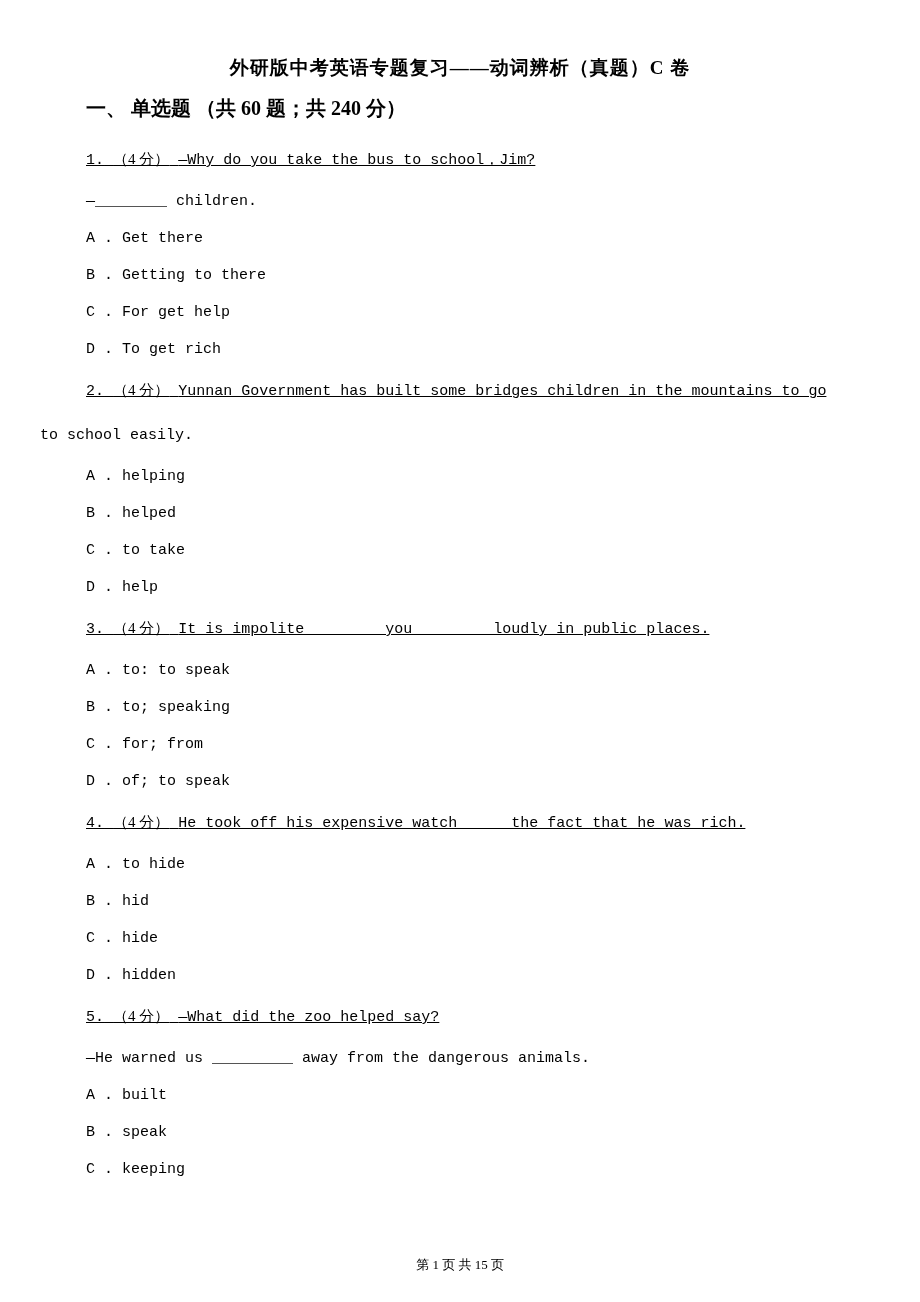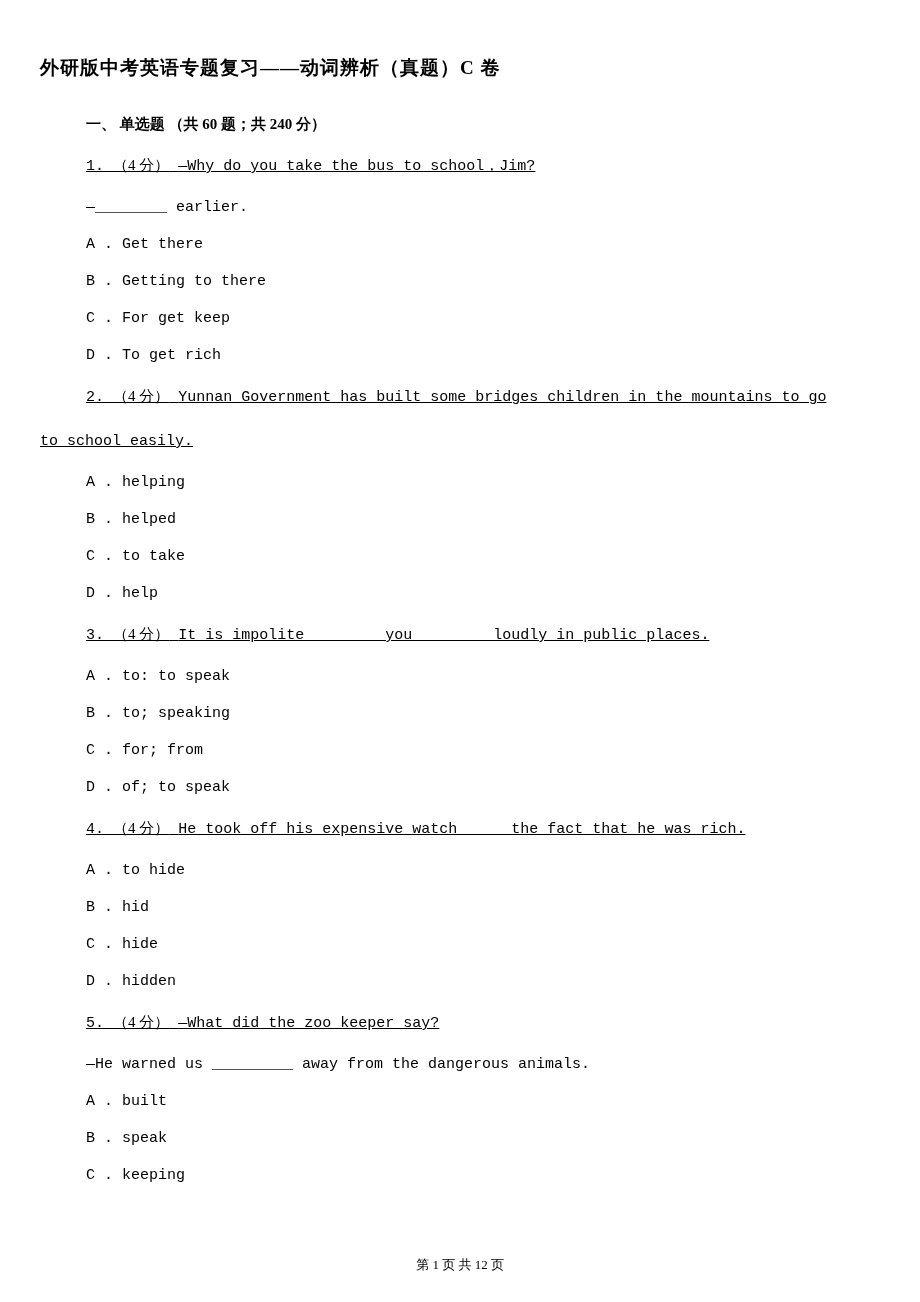--- a/index.html
+++ b/index.html
@@ -11,45 +11,44 @@
       font-family: "SimSun", "宋体", serif;
       background: #ffffff;
       width: 920px;
       min-height: 1302px;
       padding: 55px 40px 30px 40px;
       color: #000000;
       font-size: 15px;
       position: relative;
     }
     .title {
-      text-align: left;
+      text-align: center;
       font-weight: bold;
       font-size: 19px;
-      margin-bottom: 34px;
+      margin-bottom: 14px;
       letter-spacing: 1px;
     }
     .section-header {
       font-weight: bold;
-      font-size: 15px;
-      margin-bottom: 19px;
+      font-size: 20px;
+      margin-bottom: 25px;
       padding-left: 46px;
     }
     .question {
       padding-left: 46px;
       margin-bottom: 20px;
       line-height: 1.6;
       font-family: "Courier New", monospace;
       text-decoration: underline;
     }
     .question-wrap {
       padding-left: 0;
       margin-bottom: 20px;
       line-height: 1.6;
       font-family: "Courier New", monospace;
-      text-decoration: underline;
     }
     .followup {
       padding-left: 46px;
       margin-bottom: 20px;
       font-family: "Courier New", monospace;
     }
     .option {
       padding-left: 46px;
       margin-bottom: 20px;
       font-family: "Courier New", monospace;
@@ -71,24 +70,24 @@
 <body>
 
 <div class="title">外研版中考英语专题复习——动词辨析（真题）C 卷</div>
 <div class="section-header">一、 单选题 （共 60 题；共 240 分）</div>
 
 <div class="question">
   <span>1.</span>
   <span class="cn">（4 分）</span>
   <span>—Why do you take the bus to school，Jim?</span>
 </div>
-<div class="followup">—________ earlier.</div>
+<div class="followup">—________ children.</div>
 <div class="option">A . Get there</div>
 <div class="option">B . Getting to there</div>
-<div class="option">C . For get keep</div>
+<div class="option">C . For get help</div>
 <div class="option">D . To get rich</div>
 
 <div class="question">
   <span>2.</span>
   <span class="cn">（4 分）</span>
   <span>Yunnan Government has built some bridges             children in the mountains to go</span>
 </div>
 <div class="question-wrap">to school easily.</div>
 <div class="option">A . helping</div>
 <div class="option">B . helped</div>
@@ -111,20 +110,20 @@
   <span>He took off his expensive watch ____ the fact that he was rich.</span>
 </div>
 <div class="option">A . to hide</div>
 <div class="option">B . hid</div>
 <div class="option">C . hide</div>
 <div class="option">D . hidden</div>
 
 <div class="question">
   <span>5.</span>
   <span class="cn">（4 分）</span>
-  <span>—What did the zoo keeper say?</span>
+  <span>—What did the zoo helped say?</span>
 </div>
 <div class="followup">—He warned us _________ away from the dangerous animals.</div>
 <div class="option">A . built</div>
 <div class="option">B . speak</div>
 <div class="option">C . keeping</div>
 
-<div class="footer">第 1 页 共 12 页</div>
+<div class="footer">第 1 页 共 15 页</div>
 
 </body></html>

